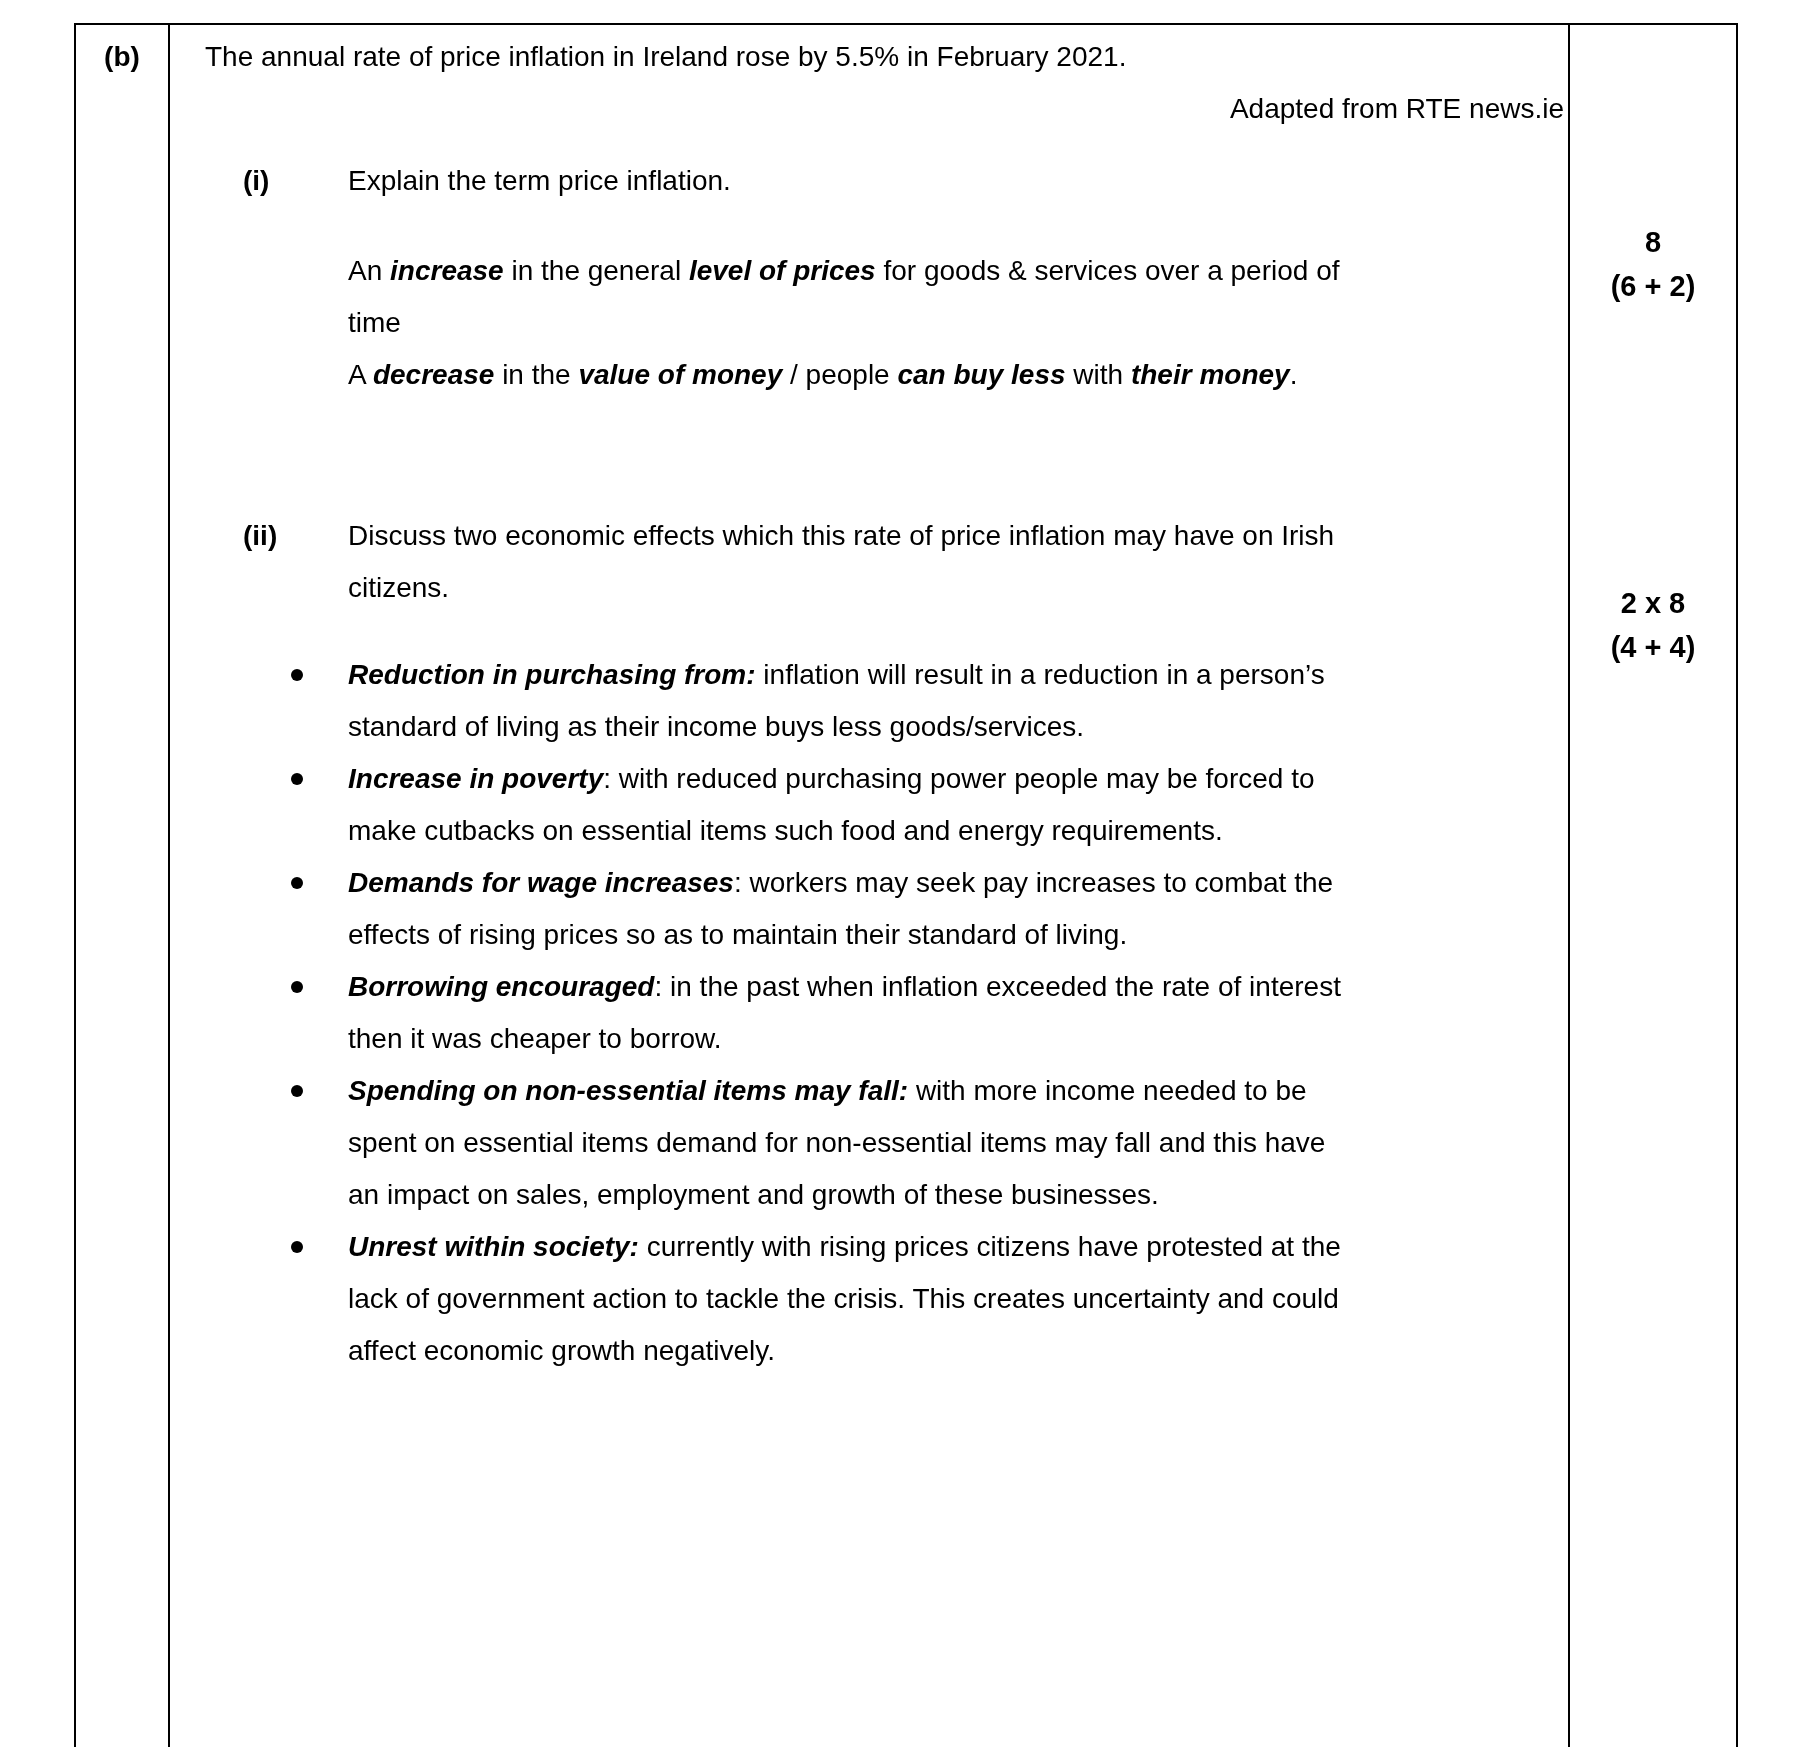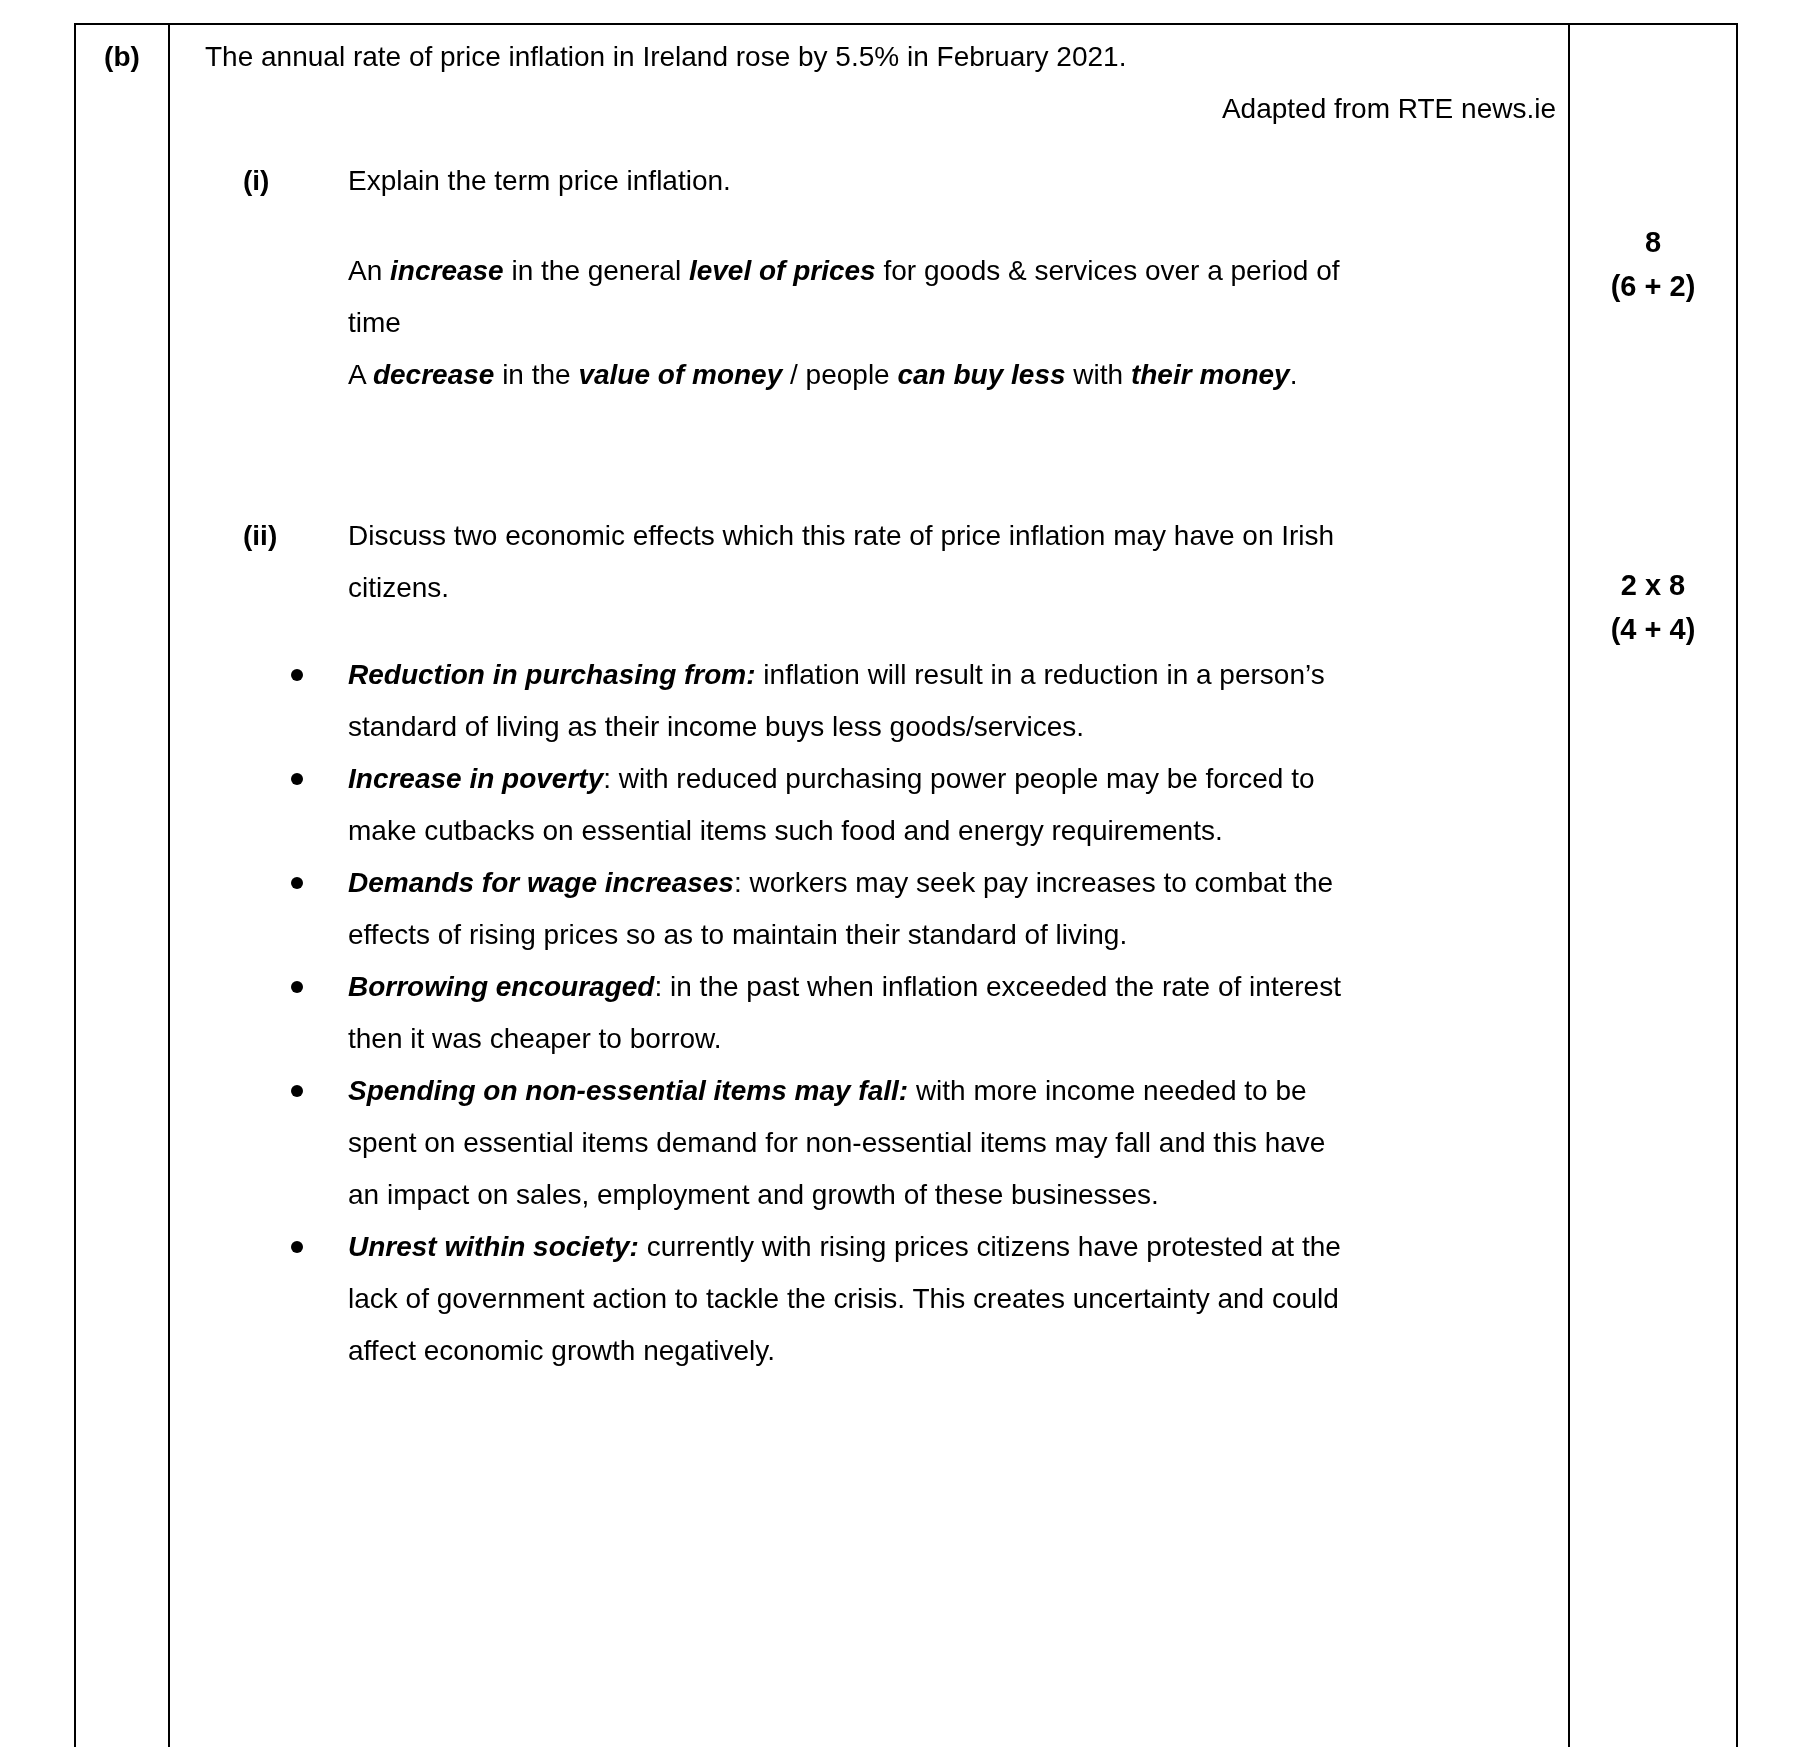--- a/index.html
+++ b/index.html
@@ -17,40 +17,40 @@
     border-left:2px solid #000; border-right:2px solid #000;
     text-align:center;
   }
   .part-label { display:block; margin-top:6px; font-weight:700; }
   .col-main { flex:1; min-width:0; }
   .col-marks {
     width:170px; flex:none; box-sizing:border-box; position:relative;
     border-left:2px solid #000; border-right:2px solid #000;
   }
   .intro { margin:6px 14px 0 35px; }
-  .source { margin:0 12px 0 35px; text-align:right; }
+  .source { margin:0 4px 0 35px; text-align:right; }
   .q-row { display:flex; }
   .q-row.q1 { margin-top:20px; }
   .q-row.q2 { margin-top:109px; }
   .q-label { flex:none; margin-left:73px; width:105px; font-weight:700; }
   .q-text { flex:1; margin-right:-30px; }
   .answer { margin:38px 0 0 178px; }
   ul.effects { list-style:none; margin:35px 0 0 0; padding:0; }
   ul.effects li { position:relative; margin:0 -30px 0 178px; }
   ul.effects li::before {
     content:""; position:absolute; left:-57px; top:20px;
     width:12px; height:12px; border-radius:50%; background:#000;
   }
   b { font-weight:700;font-style:italic; }
   .marks-block {
     position:absolute; left:0; right:0; text-align:center;
     font-weight:700; line-height:44px; font-size:29px;
   }
   .marks-q1 { top:195px; }
-  .marks-q2 { top:538px; }
+  .marks-q2 { top:556px; }
 </style>
 </head>
 <body>
 
 <div class="page">
   <div class="table">
 
     <div class="col-b">
       <span class="part-label">(b)</span>
     </div>

